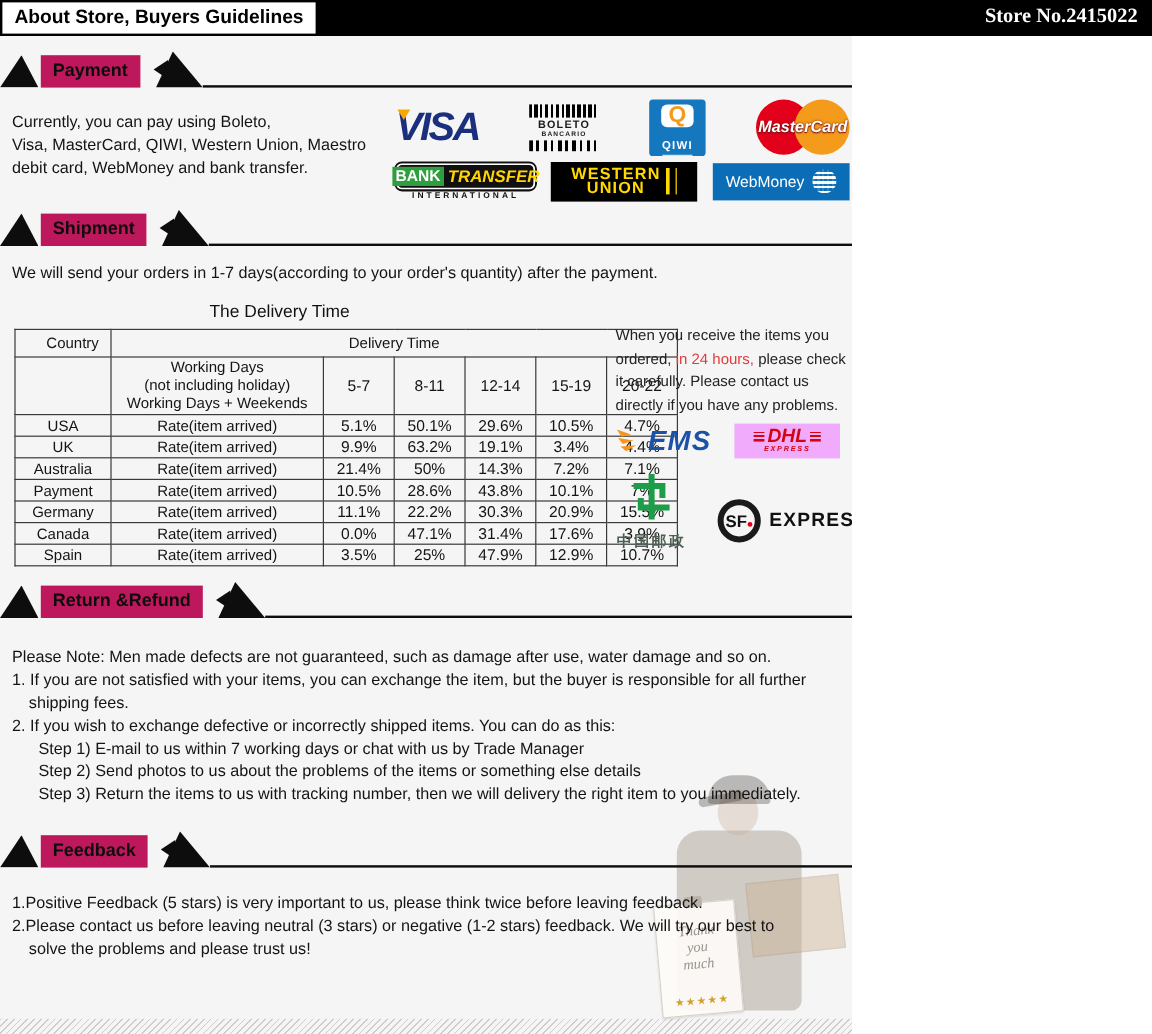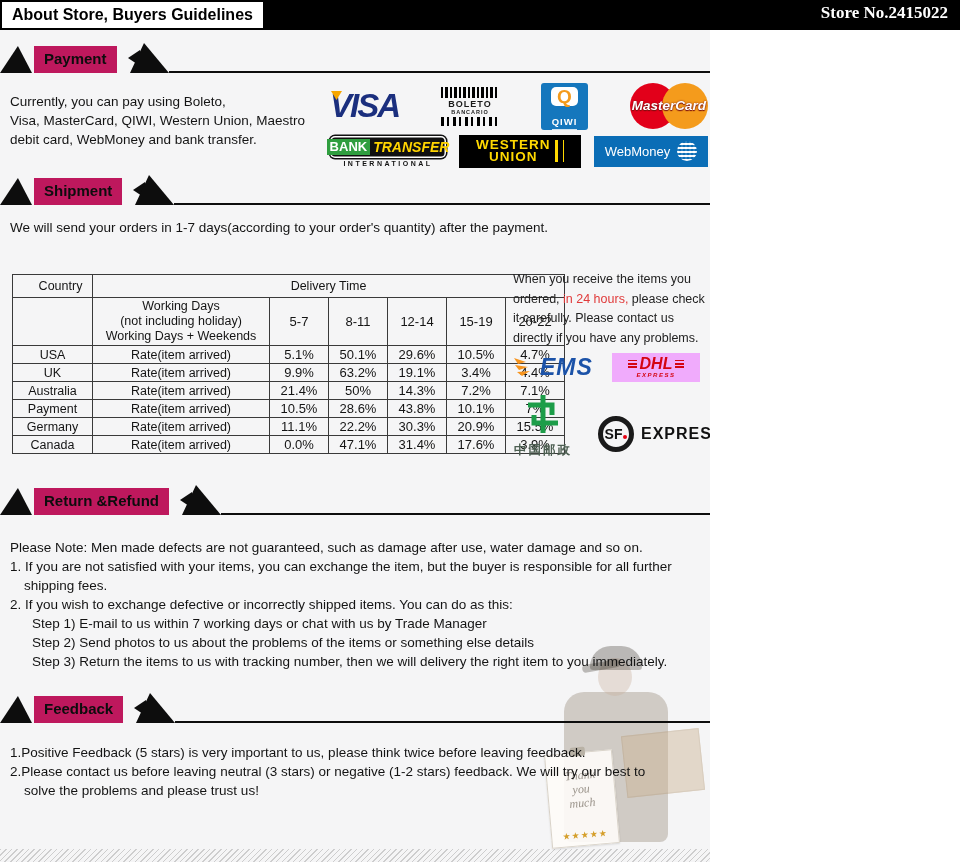--- a/index.html
+++ b/index.html
@@ -205,20 +205,21 @@
       <svg width="54" height="30" viewBox="0 0 54 30">
           <path d="M13 15 L25 7 L25 23 Z" fill="#0d0d0d"></path>
           <path d="M29 0 L54 30 L15 30 Z" fill="#0d0d0d"></path>
         </svg>
     </div>
     <div class="sec-line"></div>
   </div>
 
   <div class="abs txt" style="left:10px;top:188px;">We will send your orders in 1-7 days(according to your order's quantity) after the payment.</div>
 
+  <div class="tbl-title" style="left:108px;top:222px;width:250px;">The Delivery Time</div>
 
   <table class="delivery" style="left:12px;top:244px;">
     <tbody>
         <tr>
       <td class="c-country" style="height:20px;padding-left:20px;">Country</td>
       <td colspan="6">Delivery Time</td>
     </tr>
     <tr>
       <td class="c-country"></td>
       <td class="c-wd">
@@ -279,20 +280,29 @@
     </tr>
     <tr>
       <td class="c-country">Canada</td>
       <td class="c-rate">Rate(item arrived)</td>
       <td class="c-pct">0.0%</td>
       <td class="c-pct">47.1%</td>
       <td class="c-pct">31.4%</td>
       <td class="c-pct">17.6%</td>
       <td class="c-pct">3.9%</td>
     </tr>
+    <tr>
+      <td class="c-country">Spain</td>
+      <td class="c-rate">Rate(item arrived)</td>
+      <td class="c-pct">3.5%</td>
+      <td class="c-pct">25%</td>
+      <td class="c-pct">47.9%</td>
+      <td class="c-pct">12.9%</td>
+      <td class="c-pct">10.7%</td>
+    </tr>
   </tbody>
     </table>
 
   <div class="notice" style="top:240px;">
     <span>When you receive the items you ordered, </span><span class="red">in 24 hours,</span><span> please check it carefully. Please contact us directly if you have any problems.</span>
   </div>
 
   <div class="ems" style="left:514px;top:325px;">
     <svg width="26" height="22" viewBox="0 0 26 22">
       <path d="M0 2 L12 6 L4 8 Z" fill="#f7941d"></path>

